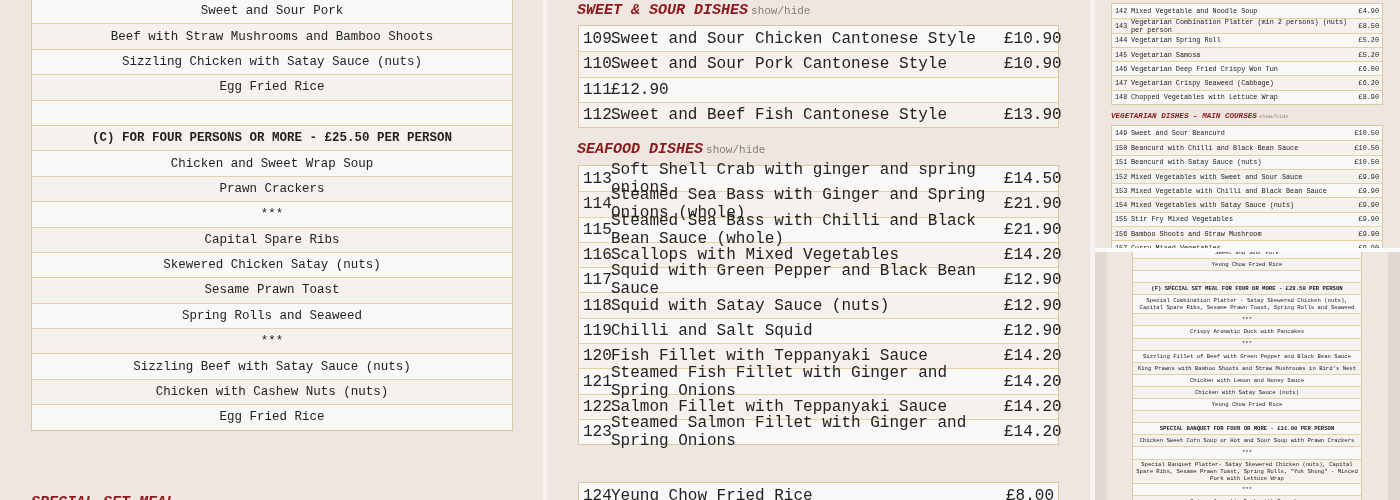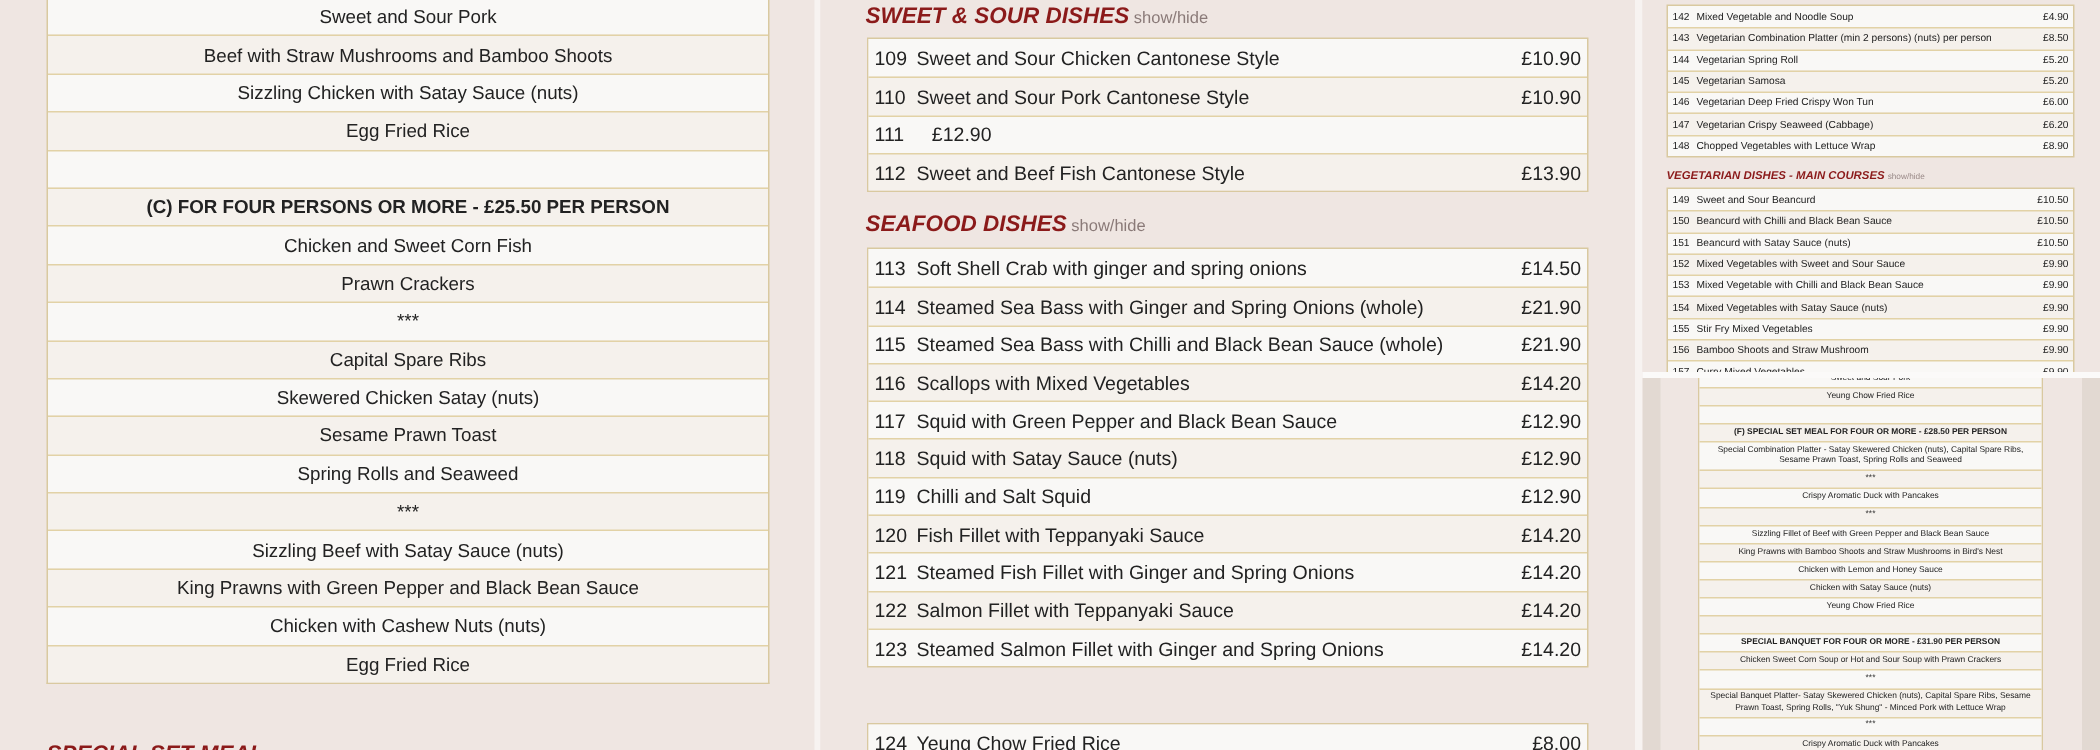--- a/index.html
+++ b/index.html
@@ -1,40 +1,40 @@
 <!DOCTYPE html>
 <html><head>
 <meta charset="utf-8">
 <style>
   * { box-sizing: border-box; margin: 0; padding: 0; }
   html, body { width: 1400px; height: 500px; overflow: hidden; background: #efe6e2; }
   body { position: relative; font-family: "Liberation Sans", sans-serif; color: #222; }
 
-  .panel { position: absolute; overflow: hidden; background: #efe6e2; }
+  .panel { position: absolute; overflow: hidden; background: #efe6e2; font-family: Liberation Mono, monospace; }
   
   #panel-left { left: 0; top: 0; width: 543px; height: 500px; }
   #panel-mid { left: 547px; top: 0; width: 623px; height: 500px; }
   #gap1 { position:absolute; left:543px; top:0; width:4px; height:500px; background:#f7f3f1; }
   #gap2 { position:absolute; left:1090px; top:0; width:5px; height:500px; background:#f7f3f1; }
 
   
   .set-table { position: absolute; left: 31px; width: 482px; border: 1px solid #d9c9a0; border-top: none; }
   .set-row { height: 25.4px; border-top: 1px solid #e2d2a6; display:flex; align-items:center; justify-content:center; font-size: 12.5px; color:#222; text-align:center; }
   .set-row:nth-child(odd) { background:#f9f8f6; }
   .set-row:nth-child(even) { background:#f5f1ec; }
   .set-row.bold { font-weight: bold; }
   .set-heading-partial { position:absolute; left:31px; top:494px; font-size:15px; font-weight:bold; font-style:italic; color:#8b1a1a; }
 
   
   .cat-heading { position:absolute; left:30px; font-size:15px; font-weight:bold; font-style:italic; color:#8b1a1a; white-space:nowrap; }
   .cat-heading .toggle { font-size:11px; font-weight:normal; font-style:normal; color:#8a7a78; margin-left:3px; cursor:pointer; }
 
   
   .menu-table { position:absolute; left:31px; width:481px; border:1px solid #d9c9a0; }
-  .menu-row { height: 25.3px; display:flex; align-items:center; font-size:13px; border-top:1px solid #e2d2a6; padding: 0 4px; }
+  .menu-row { height: 25.3px; display:flex; align-items:center; font-size:16px; border-top:1px solid #e2d2a6; padding: 0 4px; }
   .menu-row:first-child { border-top:none; }
   .menu-row:nth-child(odd) { background:#f9f8f6; }
   .menu-row:nth-child(even) { background:#f5f1ec; }
   .menu-row .num { width: 28px; }
   .menu-row .name { flex:1; }
   .menu-row .price { width: 50px; text-align:right; }
 
   
   #panel-rt { left: 1095px; top: 0; width: 305px; height: 248px; background:#efe6e2; }
   #panel-rb { left: 1095px; top: 252px; width: 305px; height: 248px; background:#efe6e2; }
@@ -64,30 +64,29 @@
 <body>
 
 <div class="panel" id="panel-left">
   <div class="set-table" id="left-set-table" style="top:-2px;">
       <div class="set-row">Sweet and Sour Pork</div>
       <div class="set-row">Beef with Straw Mushrooms and Bamboo Shoots</div>
       <div class="set-row">Sizzling Chicken with Satay Sauce (nuts)</div>
       <div class="set-row">Egg Fried Rice</div>
       <div class="set-row"></div>
       <div class="set-row bold">(C) FOR FOUR PERSONS OR MORE - £25.50 PER PERSON</div>
-      <div class="set-row">Chicken and Sweet Corn Fish</div>
+      <div class="set-row">Chicken and Sweet Wrap Soup</div>
       <div class="set-row">Prawn Crackers</div>
       <div class="set-row">***</div>
       <div class="set-row">Capital Spare Ribs</div>
       <div class="set-row">Skewered Chicken Satay (nuts)</div>
       <div class="set-row">Sesame Prawn Toast</div>
       <div class="set-row">Spring Rolls and Seaweed</div>
       <div class="set-row">***</div>
       <div class="set-row">Sizzling Beef with Satay Sauce (nuts)</div>
-      <div class="set-row">King Prawns with Green Pepper and Black Bean Sauce</div>
       <div class="set-row">Chicken with Cashew Nuts (nuts)</div>
       <div class="set-row">Egg Fried Rice</div>
     </div>
   <div class="set-heading-partial">SPECIAL SET MEAL</div>
 </div>
 <div id="gap1"></div>
 
 <div class="panel" id="panel-mid">
   <div class="cat-heading" style="top:2px;">
     <span>SWEET &amp; SOUR DISHES</span><span class="toggle">show/hide</span>

